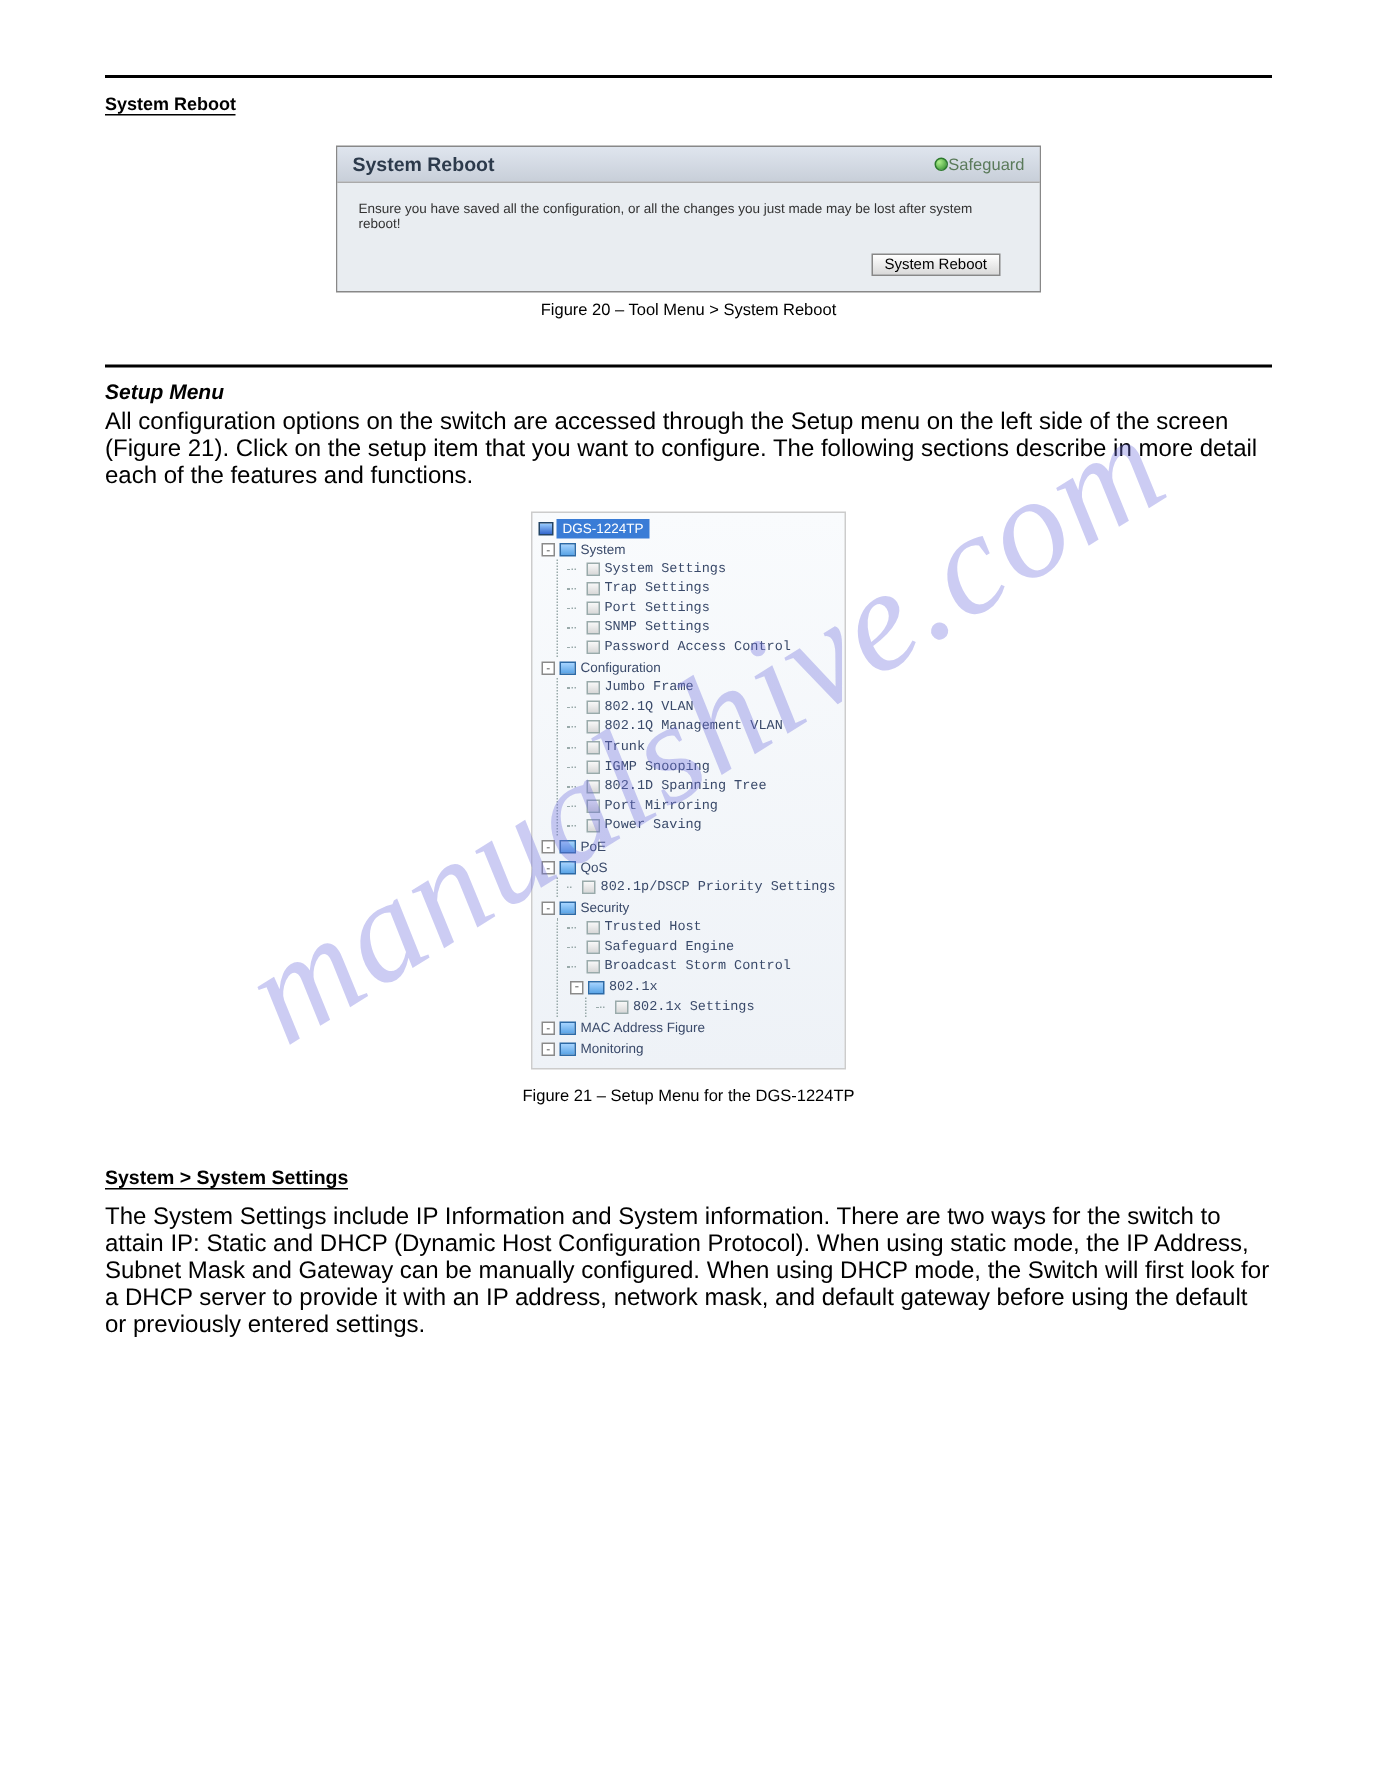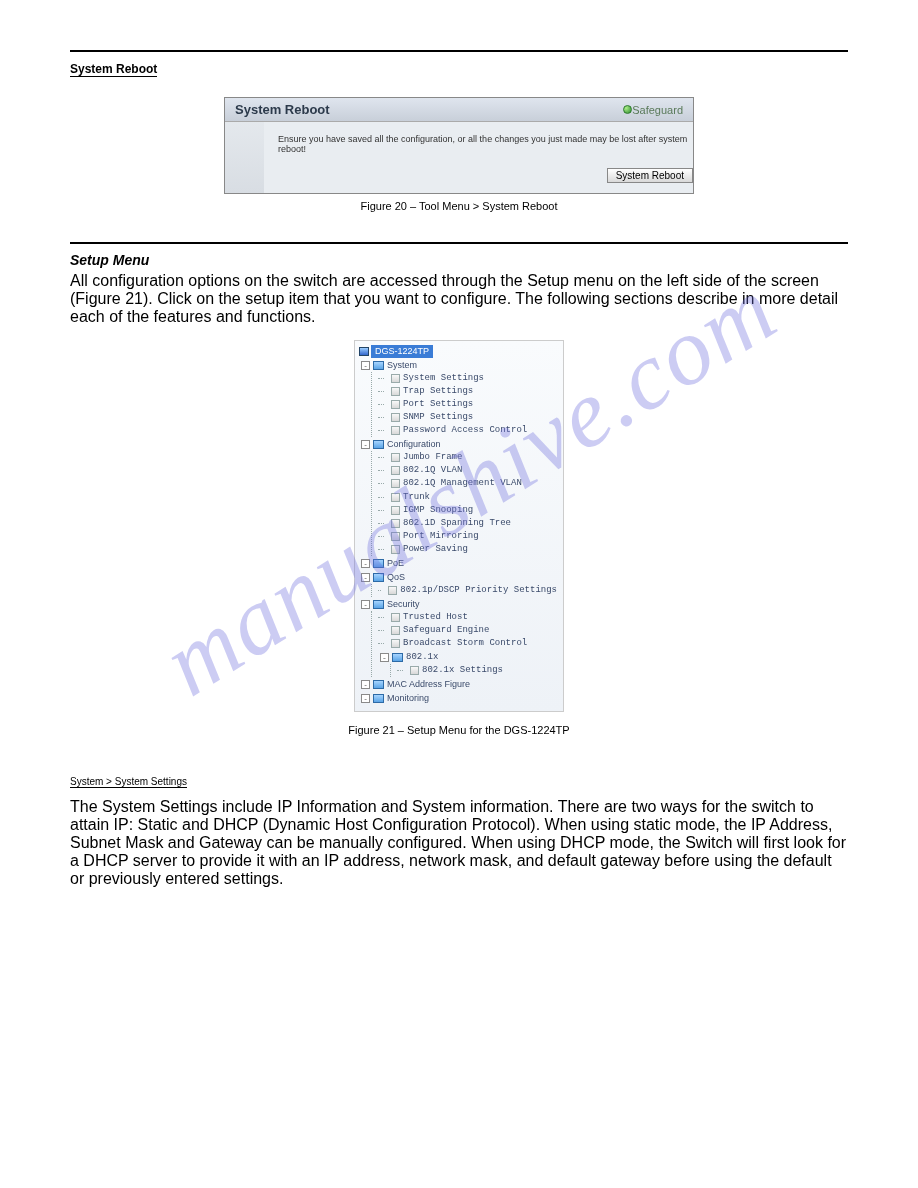--- a/index.html
+++ b/index.html
@@ -46,23 +46,22 @@
     gap: 0;
     color: #5a7a5a;
     font-size: 11px;
   }
   .safeguard .dot {
     width: 9px; height: 9px; border-radius: 50%;
     background: radial-gradient(circle at 30% 30%, #aef08b, #2d8a2d);
     border: 1px solid #2d7a2d;
   }
   .panel-body {
-    padding: 12px 0 6px 14px;
+    padding: 12px 26px 6px 14px;
     background: #e9edf1;
-    margin-left: 39px;
   }
   .panel-msg {
     font-size: 9px;
     color: #333;
     margin-bottom: 10px;
   }
   .panel-btn-row { text-align: right; padding: 4px 0 4px 0; }
   .sys-button {
     font-size: 10px;
     padding: 1px 8px;
@@ -135,22 +134,22 @@
   .leaf { margin-left: 0; }
   .leaf::before {
     content: "";
     display: inline-block;
     width: 6px;
     border-top: 1px dotted #9aa;
     margin-right: 2px;
     vertical-align: middle;
   }
   .sub-title {
-    font-weight: normal;
-    font-size: 10px;
+    font-weight: bold;
+    font-size: 13px;
     border-bottom: 1px solid #000;
     display: inline-block;
     margin: 10px 0 6px 0;
   }
   .watermark {
     position: absolute;
     top: 430px;
     left: 120px;
     font-size: 96px;
     color: rgba(110,110,220,0.35);

